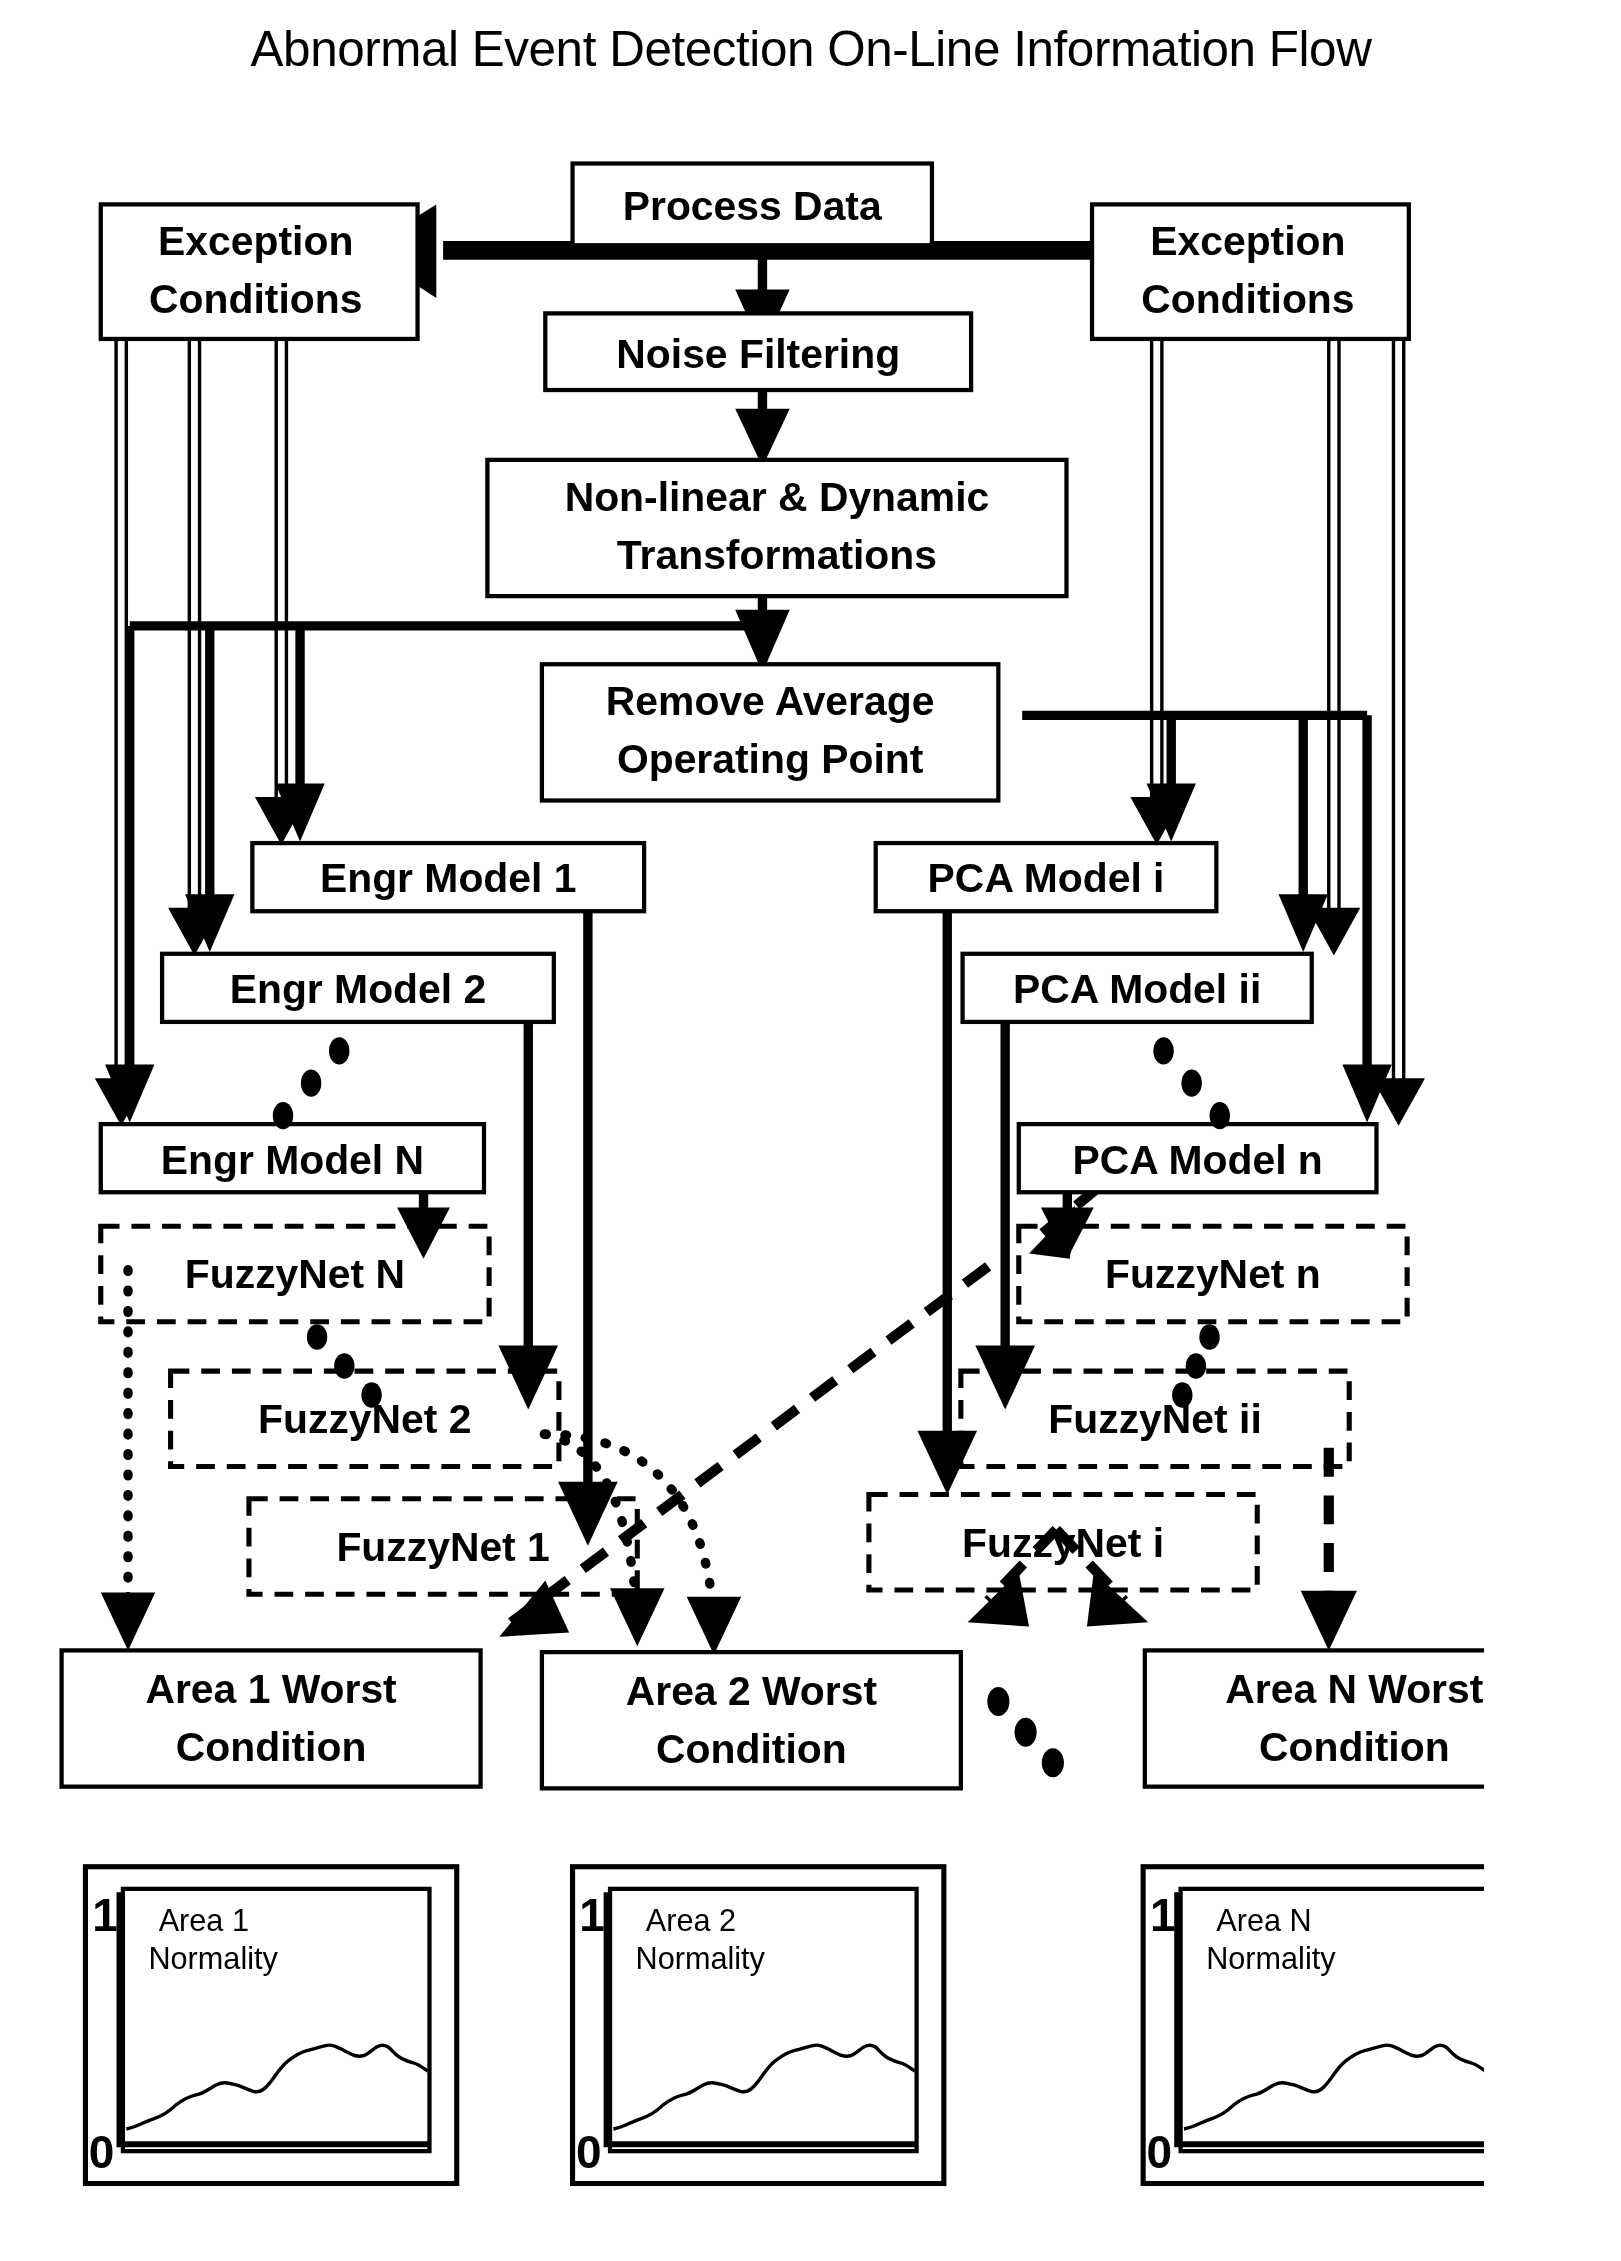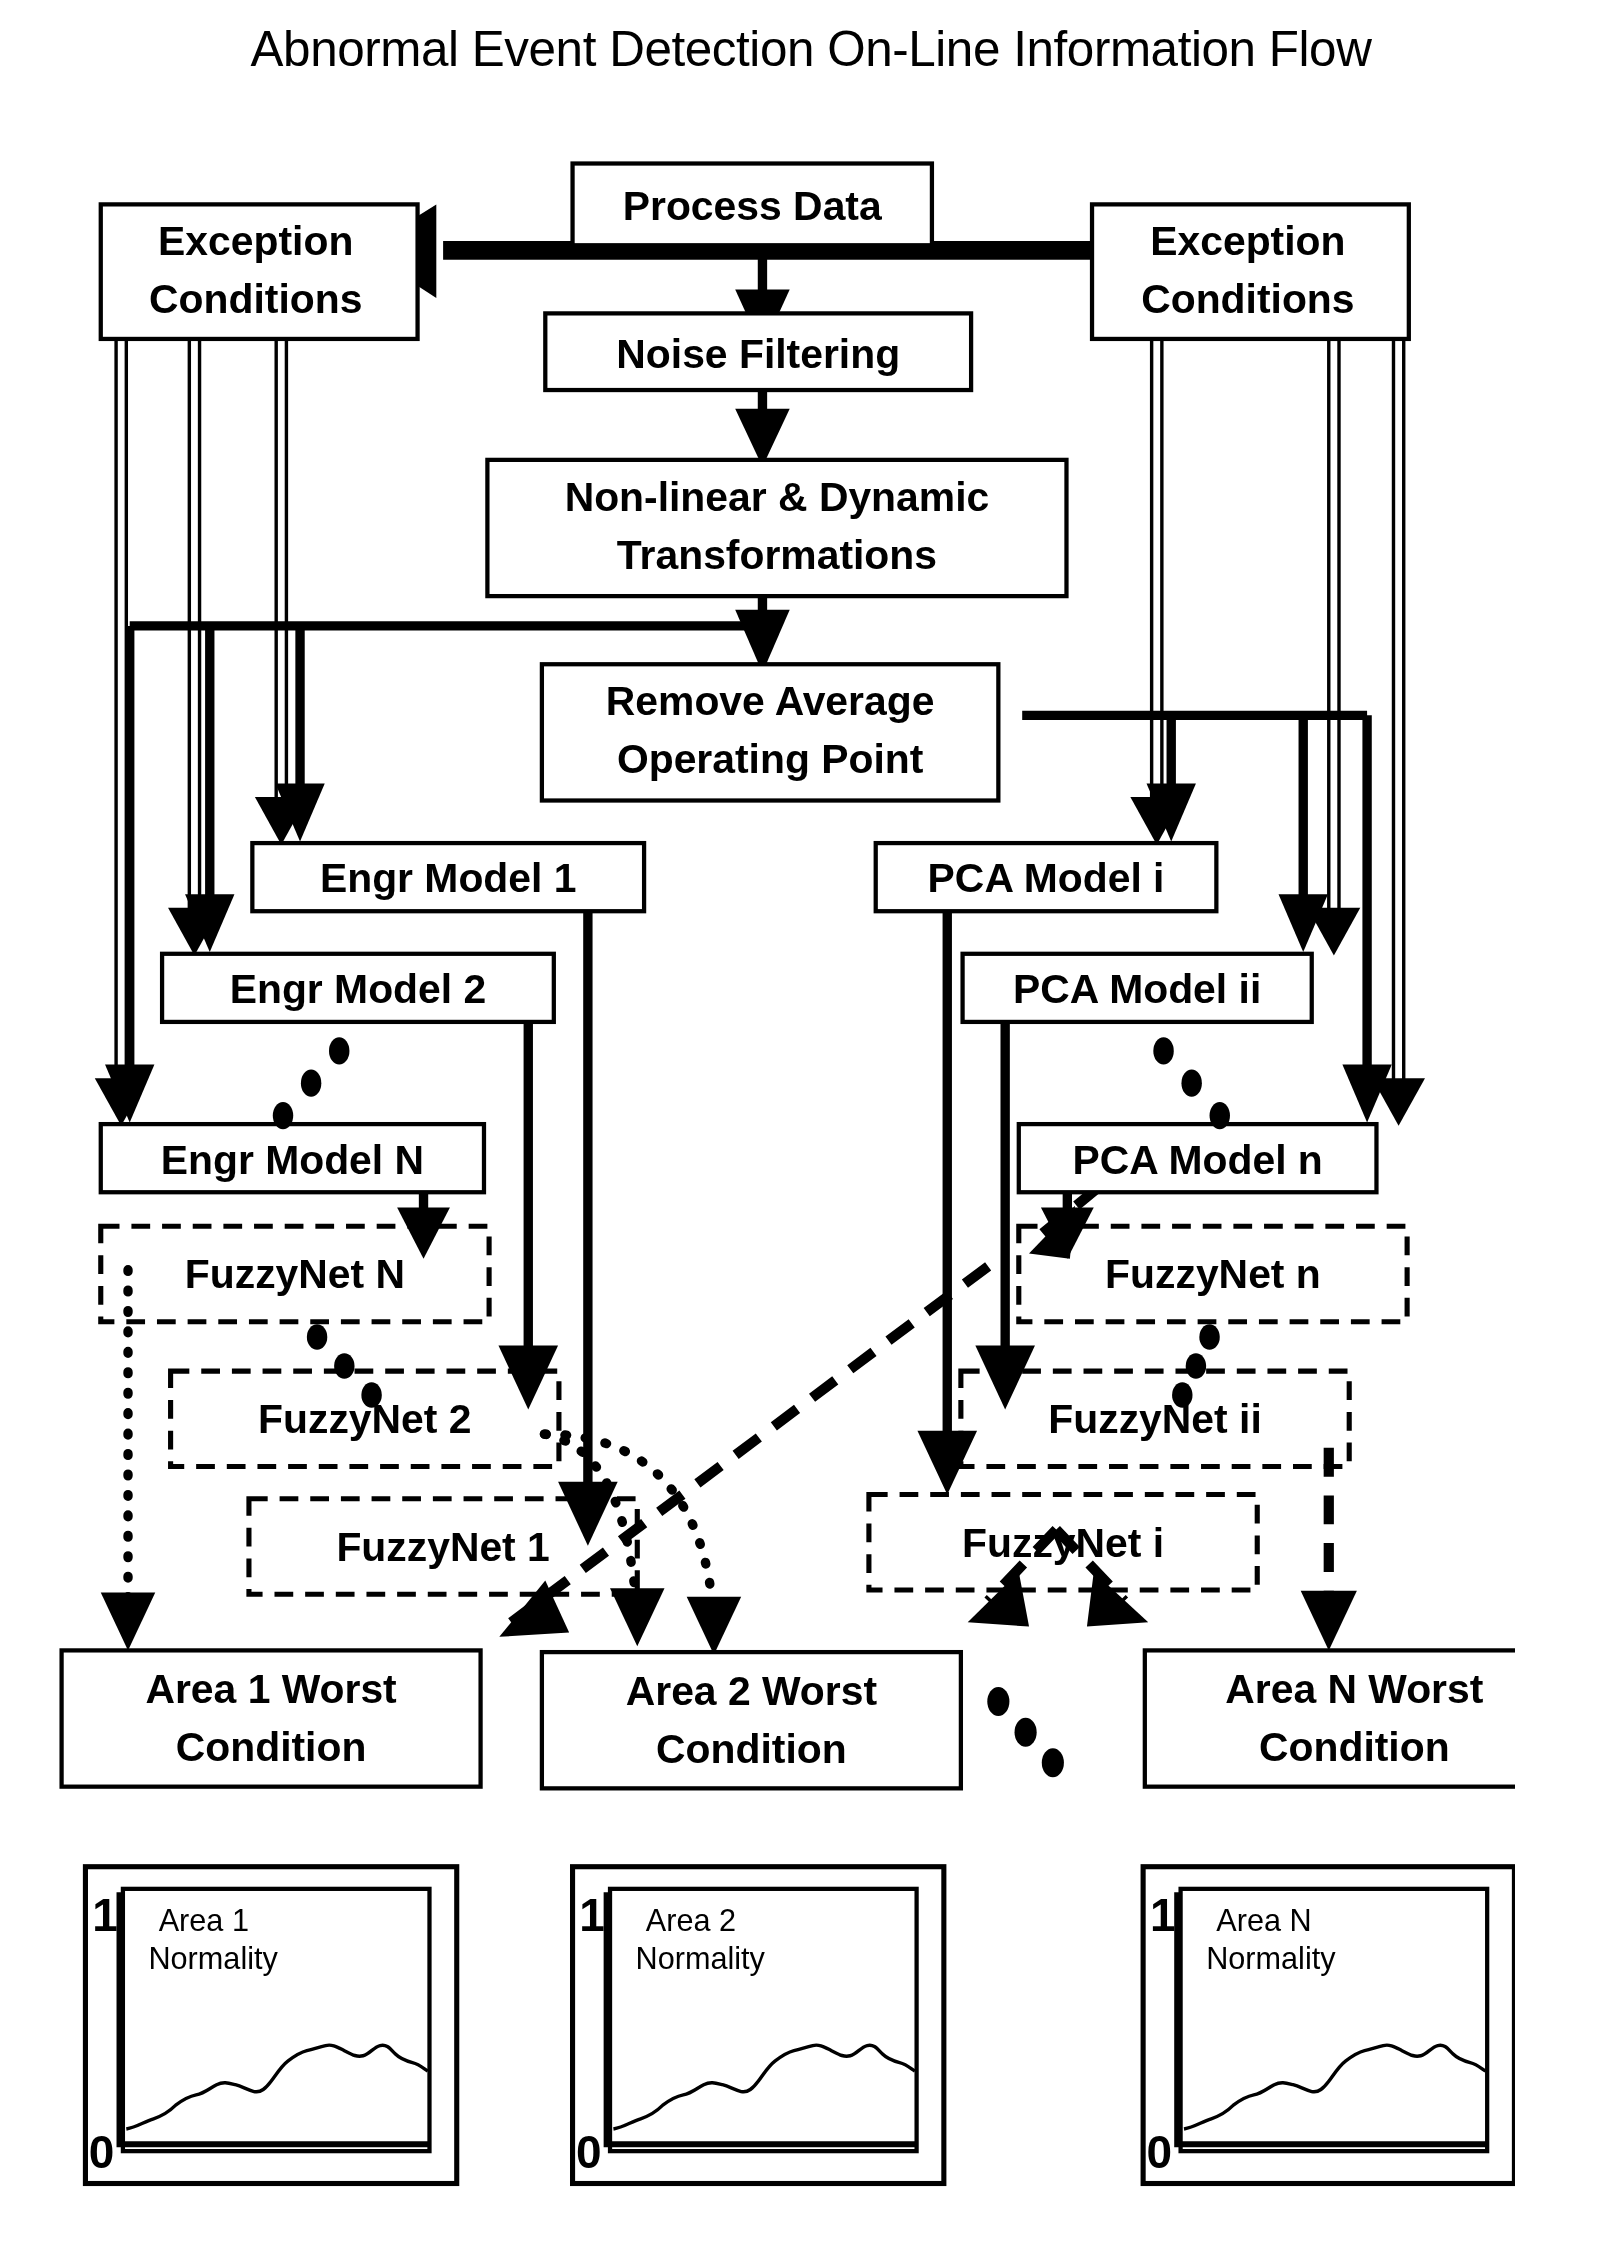--- a/index.html
+++ b/index.html
@@ -2,21 +2,20 @@
 <html style="font-size:13.6px"><head>
 <meta charset="utf-8">
 <style>
   html,body{margin:0;padding:0;background:#ffffff;}
   #page{
     position:relative;
     width:1484px;height:2261px;
     background:#ffffff;
     font-family:"Liberation Sans", sans-serif;
     overflow:hidden;
-    padding-left:31px;
   }
   #diagram{position:absolute;left:0;top:0;width:1622px;height:2261px;}
   .ttl{
     font-family:"Liberation Sans", sans-serif;
     font-size:58px;
     font-weight:400;
     fill:#000;
     letter-spacing:-0.5px;
   }
   .boxlbl{

